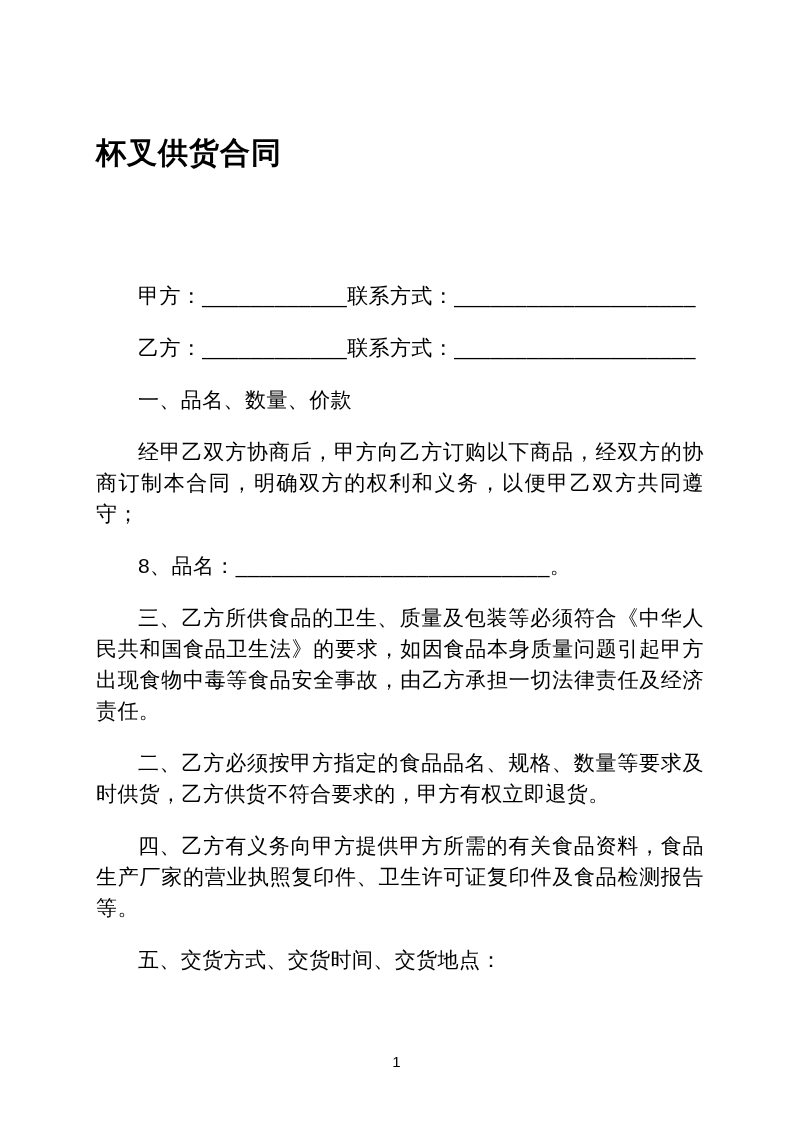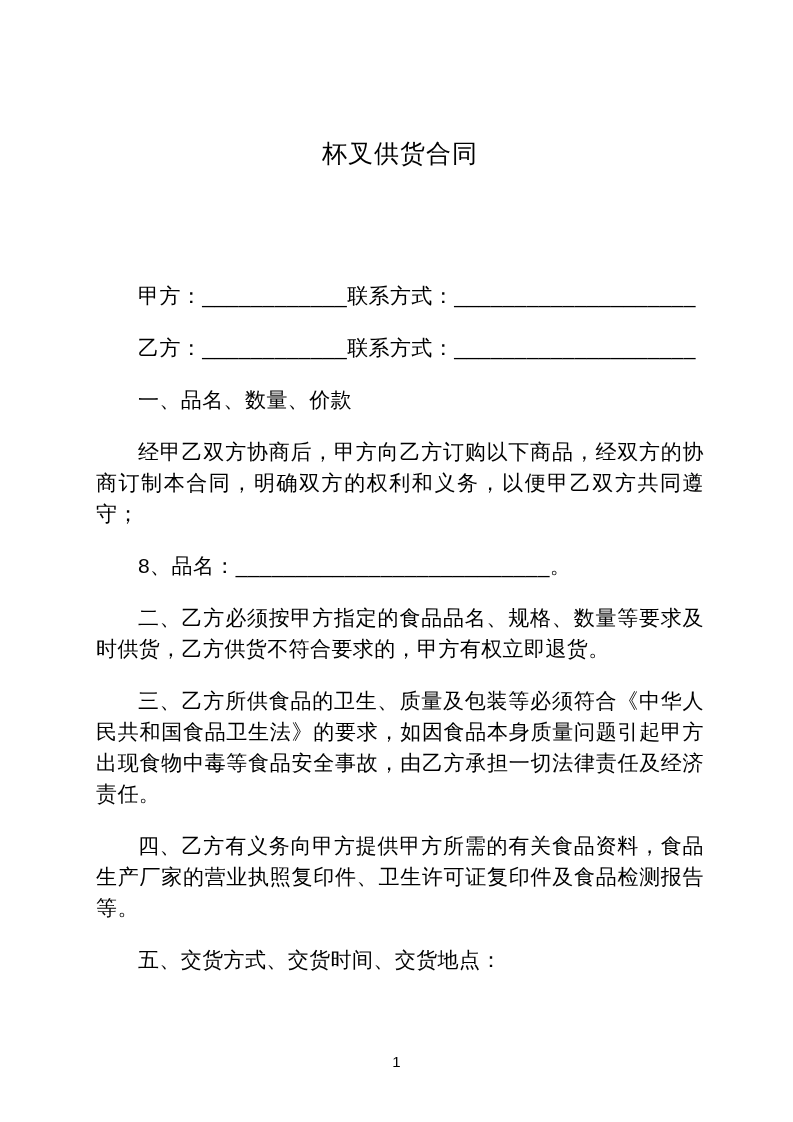--- a/index.html
+++ b/index.html
@@ -18,24 +18,23 @@
     box-sizing: border-box;
   }
   .content {
     position: absolute;
     left: 96px;
     right: 89px;
     top: 0;
   }
   .doc-title {
     margin: 136px 0 110px 0;
-    text-align: center;
-    font-size: 25px;
+    font-size: 30px;
     line-height: 34px;
-    font-weight: normal;
+    font-weight: bold;
     letter-spacing: 1px;
   }
   p.para {
     margin: 0 0 21px 0;
     font-size: 21px;
     line-height: 31px;
     letter-spacing: 0.4px;
     text-indent: 2em;
     text-align: justify;
     word-break: break-all;
@@ -63,23 +62,23 @@
     <p class="para">乙方：____________联系方式：____________________</p>
 
     <p class="para">一、品名、数量、价款</p>
 
     <p class="para">经甲乙双方协商后，甲方向乙方订购以下商品，经双方的协商订制本合同，明确双方的权利和义务，以便甲乙双方共同遵守；</p>
 
     <p class="para">8、品名：__________________________。</p>
 
 
 
+    <p class="para">三、乙方所供食品的卫生、质量及包装等必须符合《中华人民共和国食品卫生法》的要求，如因食品本身质量问题引起甲方出现食物中毒等食品安全事故，由乙方承担一切法律责任及经济责任。</p>
+
     <p class="para">二、乙方必须按甲方指定的食品品名、规格、数量等要求及时供货，乙方供货不符合要求的，甲方有权立即退货。</p>
-
-    <p class="para">三、乙方所供食品的卫生、质量及包装等必须符合《中华人民共和国食品卫生法》的要求，如因食品本身质量问题引起甲方出现食物中毒等食品安全事故，由乙方承担一切法律责任及经济责任。</p>
 
     <p class="para">四、乙方有义务向甲方提供甲方所需的有关食品资料，食品生产厂家的营业执照复印件、卫生许可证复印件及食品检测报告等。</p>
 
     <p class="para">五、交货方式、交货时间、交货地点：</p>
 
   </div>
 
   <div class="page-number">1</div>
 </div>
 

